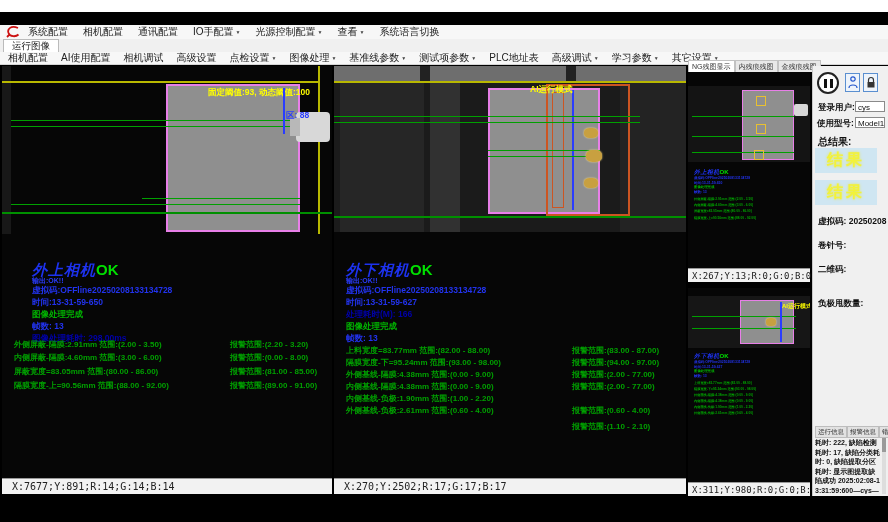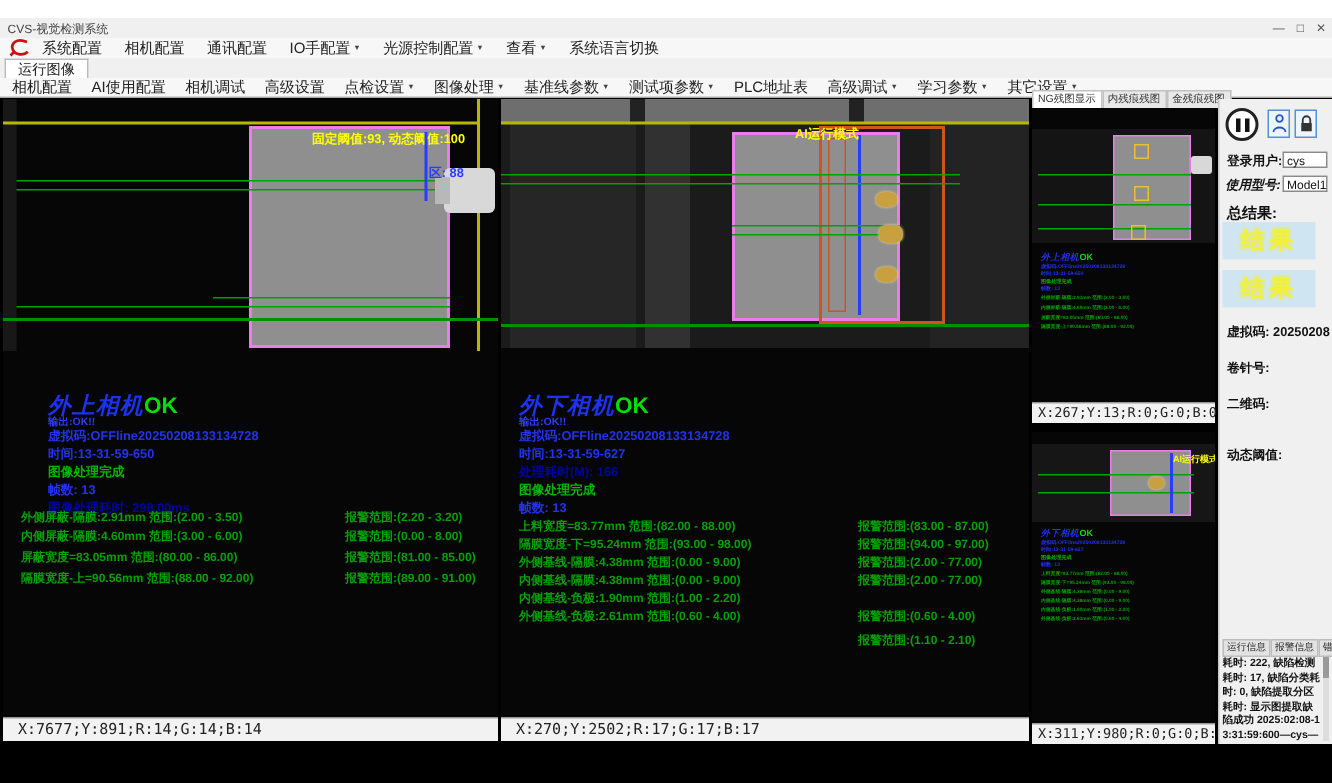--- a/index.html
+++ b/index.html
@@ -65,28 +65,20 @@
   .badge-red{background:#ff3232;color:#ffff00;}
   .status-text{font-size:8px;color:#222;}
   .gold-blob{background:#c8a040;border-radius:40%;box-shadow:0 0 2px #ffe080;}
 </style>
 </head>
 <body>
 
 <div id="root">
 
   <div class="abs top-white"></div>
-  <div class="abs titlebar">
-    <span class="abs title-text">CVS-视觉检测系统</span>
-    <div class="abs win-controls">
-      <span class="win-btn">—</span>
-      <span class="win-btn">□</span>
-      <span class="win-btn">✕</span>
-    </div>
-  </div>
 
   <div class="abs menubar">
     <span class="logo">
       <svg width="14" height="12" viewBox="0 0 14 12">
           <path d="M12 2 C5 -1 1 3 2.5 7 C4 11 10 11 12.5 8.5 M3 9 L1 11" stroke="#cc1111" fill="none" stroke-width="1.8"></path>
         </svg>
     </span>
     <span class="menu-item">
         <span>系统配置</span>
       </span>
@@ -344,35 +336,35 @@
     </div>
     <div class="abs side-iconbtn" style="left:50px;top:7px;">
       <svg width="10" height="13" viewBox="0 0 10 13">
           <path d="M2.5 6 V4 a2.5 2.5 0 0 1 5 0 V6" fill="none" stroke="#333" stroke-width="1.2"></path>
           <rect x="1.5" y="6" width="7" height="5.5" fill="#333"></rect>
         </svg>
     </div>
 
     <span class="abs side-label" style="left:5px;top:36px;">登录用户:</span>
     <span class="abs side-box" style="left:42px;top:35px;width:30px;">cys</span>
-    <span class="abs side-label" style="left:4px;top:52px;font-style:italic;">使用型号:</span>
+    <span class="abs side-label" style="left:4px;top:52px;">使用型号:</span>
     <span class="abs side-box" style="left:42px;top:51px;width:30px;">Model1</span>
     <span class="abs side-label" style="left:5px;top:69px;font-size:10px;">总结果:</span>
 
     <div class="abs result-box" style="top:82px;">
       <span class="result-text">结果</span>
     </div>
     <div class="abs result-box" style="top:114px;">
       <span class="result-text">结果</span>
     </div>
 
     <span class="abs side-label" style="left:5px;top:150px;">虚拟码: 20250208</span>
     <span class="abs side-label" style="left:5px;top:174px;">卷针号:</span>
     <span class="abs side-label" style="left:5px;top:198px;">二维码:</span>
-    <span class="abs side-label" style="left:5px;top:232px;">动态阈值:</span>
+    <span class="abs side-label" style="left:5px;top:232px;">负极甩数量:</span>
 
     <div class="abs info-tabs" style="left:2px;top:360px;">
       <span class="itab">运行信息</span>
       <span class="itab">报警信息</span>
       <span class="itab">错误信息</span>
     </div>
     <div class="abs" style="left:2px;top:372px;width:66px;height:56px;overflow:hidden;">
       <div class="log-text">耗时: 222, 缺陷检测耗时: 17, 缺陷分类耗时: 0, 缺陷提取分区耗时: 显示图提取缺陷成功 2025:02:08-13:31:59:600—cys—外上相机—图像处理耗时: 256.00ms</div>
     </div>
     <div class="abs vscroll" style="left:69px;top:372px;height:56px;">

